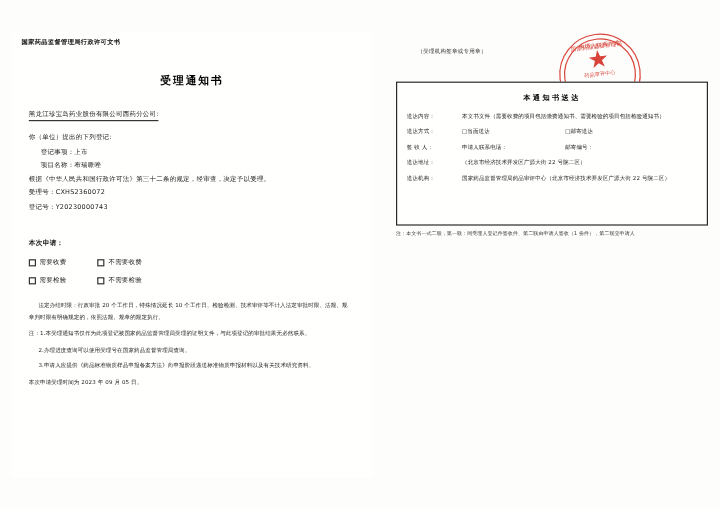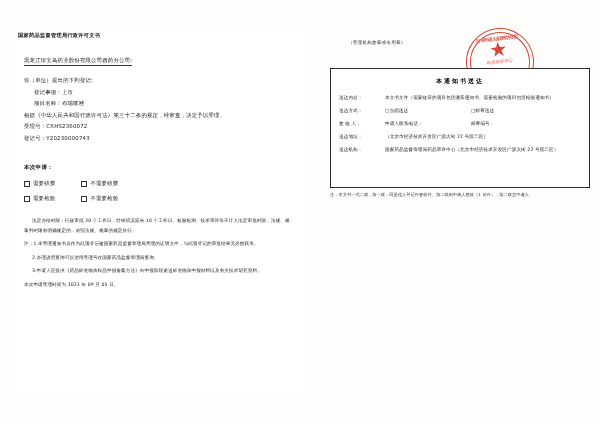--- a/index.html
+++ b/index.html
@@ -262,20 +262,21 @@
     line-height: 6px;
   }
 </style>
 </head>
 <body>
 
 <div class="page">
 
   <div class="left-doc">
     <div class="doc-header">国家药品监督管理局行政许可文书</div>
+    <div class="doc-title">受理通知书</div>
 
     <div>
       <div class="addr-line">黑龙江珍宝岛药业股份有限公司西药分公司:</div>
     </div>
 
     <div class="body-block">
       <div>你（单位）提出的下列登记:</div>
       <div class="indent">登记事项：上市</div>
       <div class="indent">项目名称：布瑞哌唑</div>
       <div>根据《中华人民共和国行政许可法》第三十二条的规定，经审查，决定予以受理。</div>

